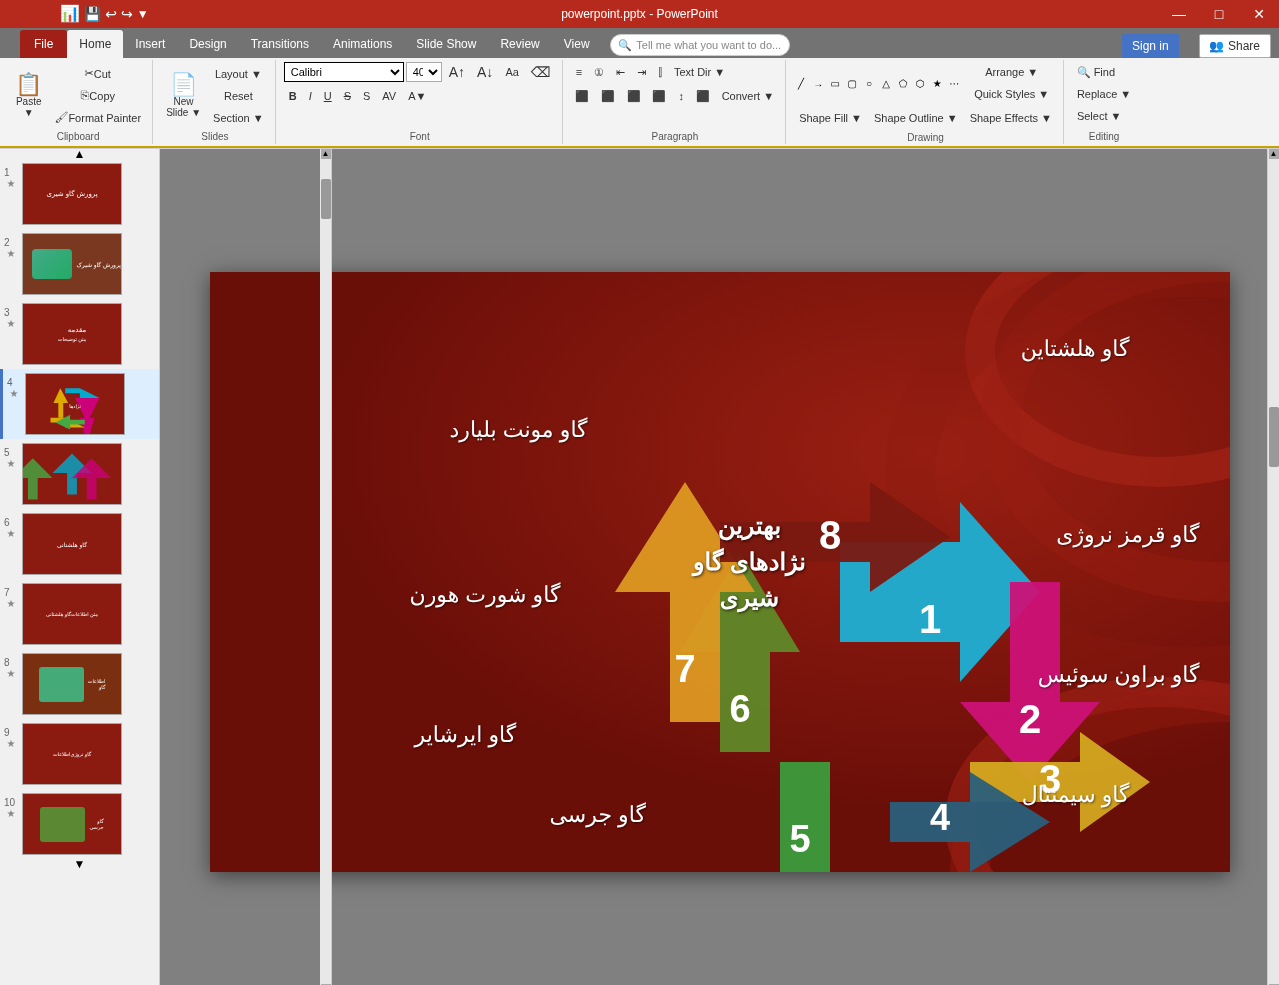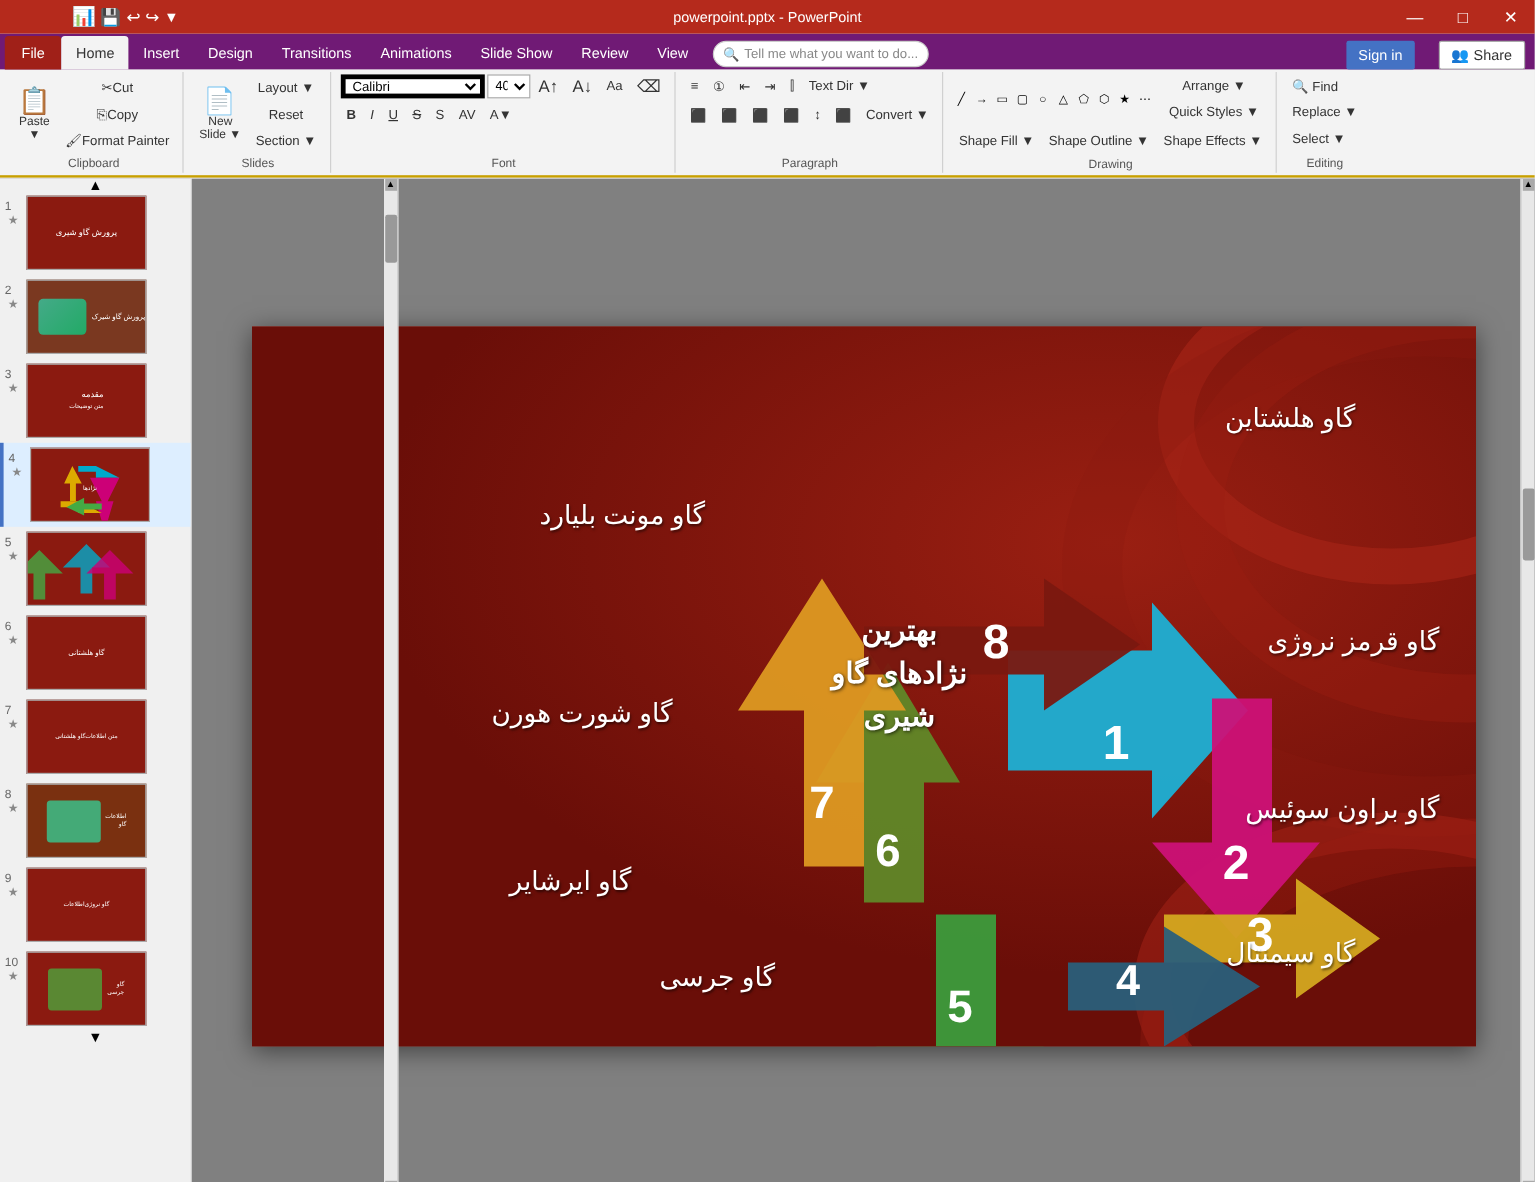--- a/index.html
+++ b/index.html
@@ -46,24 +46,24 @@
       font-size: 14px;
     }
 
     
     #ribbon {
       background: #f3f3f3;
       border-bottom: 1px solid #d0d0d0;
     }
     #ribbon-tabs {
       display: flex;
-      background: #701a75;
+      background: #737373;
       height: 30px;
       align-items: flex-end;
-      padding-left: 4px;
+      padding-left: 20px;
     }
     .ribbon-tab {
       padding: 4px 12px;
       color: white;
       cursor: pointer;
       font-size: 12px;
       height: 28px;
       display: flex;
       align-items: center;
       border-radius: 3px 3px 0 0;
@@ -132,21 +132,21 @@
     
     .font-row {
       display: flex;
       align-items: center;
       gap: 2px;
       margin-bottom: 2px;
     }
     .font-select {
       font-size: 11px;
       height: 20px;
-      border: 4px solid #000000;
+      border: 1px solid #000000;
       background: white;
       padding: 0 2px;
       width: 120px;
     }
     .font-size-select {
       width: 36px;
       font-size: 11px;
       height: 20px;
       border: 1px solid #aaa;
       background: white;
@@ -639,21 +639,21 @@
       <div style="position:absolute; right:100px; top:64px; color:white; font-family:Tahoma,Arial; font-size:22px; direction:rtl; z-index:20; text-shadow:1px 1px 2px rgba(0,0,0,0.5);">گاو هلشتاین</div>
 
       <div style="position:absolute; left:240px; top:145px; color:white; font-family:Tahoma,Arial; font-size:22px; direction:rtl; z-index:20; text-shadow:1px 1px 2px rgba(0,0,0,0.5);">گاو مونت بلیارد</div>
 
       <div style="position:absolute; right:30px; top:250px; color:white; font-family:Tahoma,Arial; font-size:22px; direction:rtl; z-index:20; text-shadow:1px 1px 2px rgba(0,0,0,0.5);">گاو قرمز نروژی</div>
 
       <div style="position:absolute; left:200px; top:310px; color:white; font-family:Tahoma,Arial; font-size:22px; direction:rtl; z-index:20; text-shadow:1px 1px 2px rgba(0,0,0,0.5);">گاو شورت هورن</div>
 
       <div style="position:absolute; right:30px; top:390px; color:white; font-family:Tahoma,Arial; font-size:22px; direction:rtl; z-index:20; text-shadow:1px 1px 2px rgba(0,0,0,0.5);">گاو براون سوئیس</div>
 
-      <div style="position:absolute; left:215px; top:450px; color:white; font-family:Tahoma,Arial; font-size:22px; direction:rtl; z-index:20; text-shadow:1px 1px 2px rgba(0,0,0,0.5);">گاو ایرشایر</div>
+      <div style="position:absolute; left:205px; top:450px; color:white; font-family:Tahoma,Arial; font-size:22px; direction:rtl; z-index:20; text-shadow:1px 1px 2px rgba(0,0,0,0.5);">گاو ایرشایر</div>
 
       <div style="position:absolute; right:100px; top:510px; color:white; font-family:Tahoma,Arial; font-size:22px; direction:rtl; z-index:20; text-shadow:1px 1px 2px rgba(0,0,0,0.5);">گاو سیمنتال</div>
 
       <div style="position:absolute; left:340px; top:530px; color:white; font-family:Tahoma,Arial; font-size:22px; direction:rtl; z-index:20; text-shadow:1px 1px 2px rgba(0,0,0,0.5);">گاو جرسی</div>
 
     </div>
 
     <div style="position:absolute; right:0; top:0; width:12px; height:100%; background:#e8e8e8; border-left:1px solid #ccc; display:flex; flex-direction:column; align-items:center; z-index:10;">
       <div style="width:10px; height:10px; background:#aaa; cursor:pointer; text-align:center; font-size:8px;">▲</div>
       <div style="flex:1; position:relative; width:10px;">

